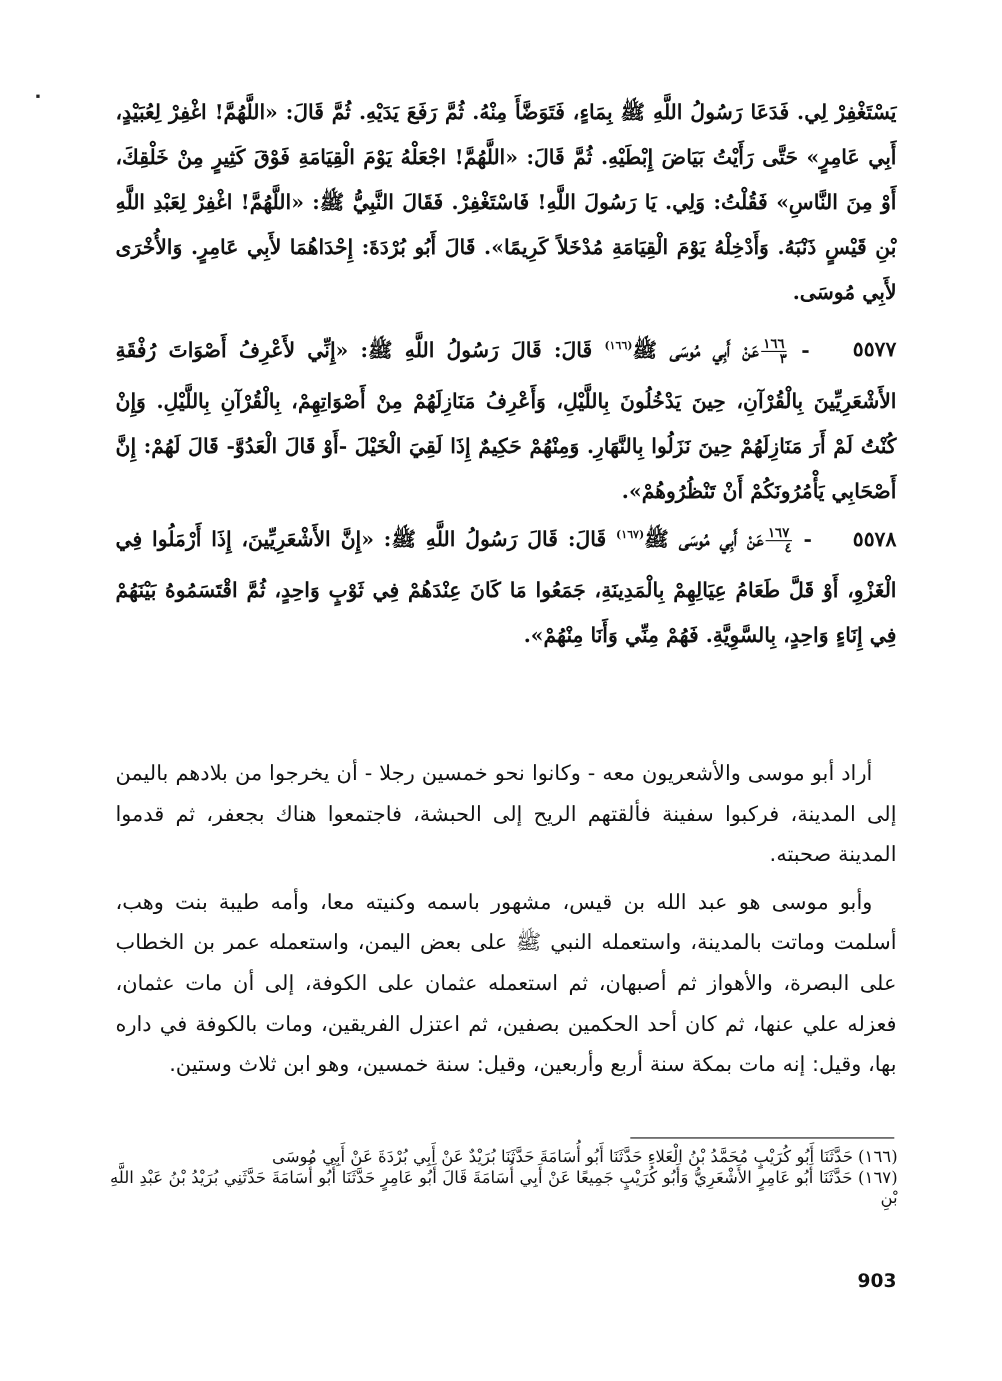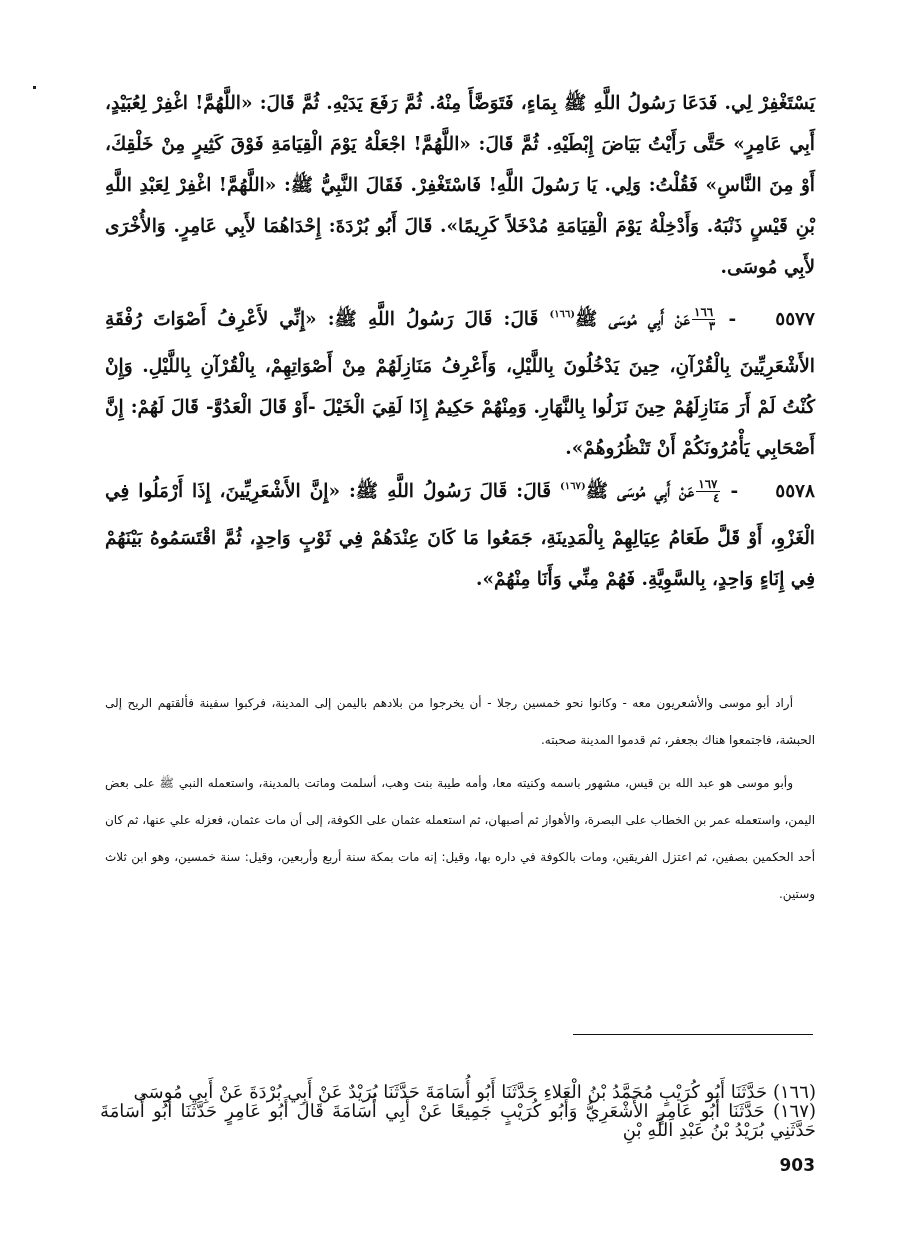--- a/index.html
+++ b/index.html
@@ -24,30 +24,30 @@
     font-size: 12px; line-height: 13px; margin: 12px 2px;
   }
   .frac .top { display: block; border-bottom: 1.5px solid #111; padding: 0 2px; }
   .frac .bot { display: block; }
   sup.fn { font-size: 10px; line-height: 0; vertical-align: super; }
   .heading {
     position: absolute; left: 0; width: 911px; top: 622px; text-align: center;
     font-family: "DejaVu Sans", sans-serif; font-weight: bold; font-size: 27px; direction: rtl;
   }
   .meaning {
-    font-family: "DejaVu Sans", sans-serif; font-size: 12px; line-height: 37px;
+    font-family: "DejaVu Sans", sans-serif; font-size: 19px; line-height: 37px;
   }
   .meaning p { margin: 0; text-indent: 22px; }
   .footnote-rule {
     position: absolute; left: 573px; top: 1034px; width: 240px; height: 0;
     border-top: 1.5px solid #111;
   }
   .footnotes {
-    position: absolute; left: 100px; top: 1082px; width: 716px; direction: rtl;
-    font-family: "DejaVu Serif", serif; font-size: 18px; line-height: 19px;
+    position: absolute; left: 100px; top: 1042px; width: 716px; direction: rtl;
+    font-family: "DejaVu Serif", serif; font-size: 15px; line-height: 19px;
     text-align: justify; text-align-last: right;
   }
   .footnotes p { margin: 0; }
   .footnotes .cont { padding-right: 36px; }
   .page-number {
     position: absolute; left: 740px; top: 1155px; width: 75px; text-align: right;
     font-family: "DejaVu Sans", sans-serif; font-weight: bold; font-size: 17px; direction: rtl;
   }
 </style>
 </head>

